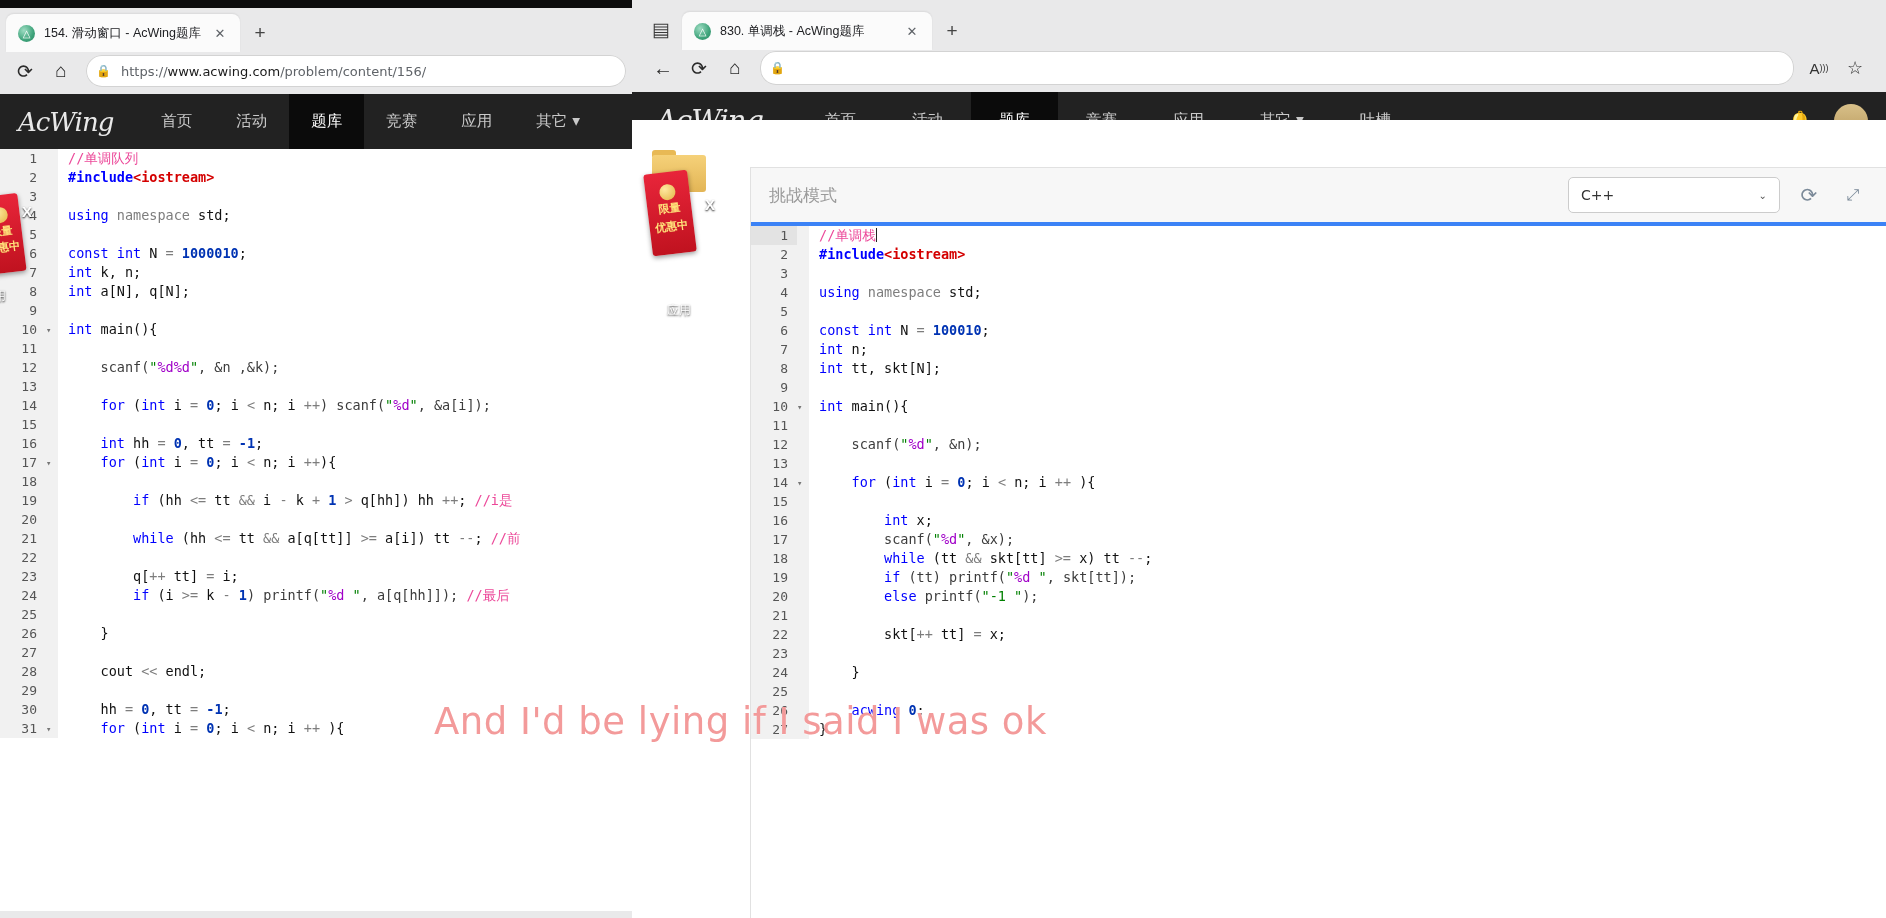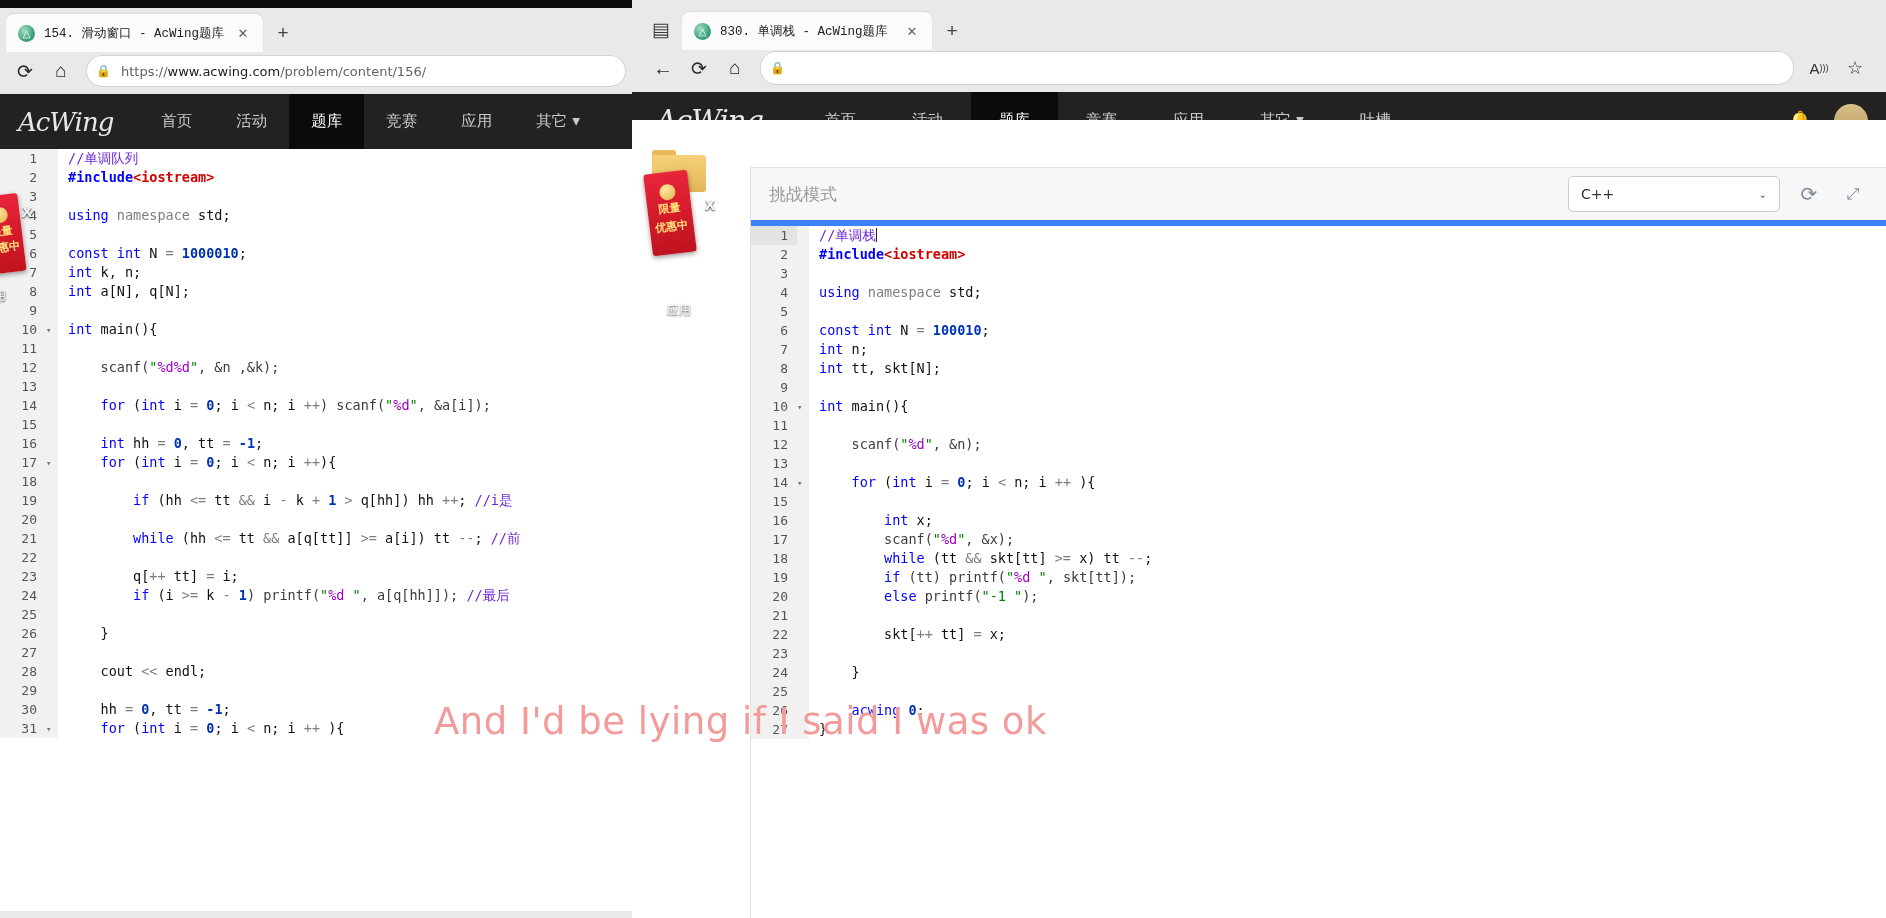--- a/index.html
+++ b/index.html
@@ -51,21 +51,21 @@
   .tab-sidebar-btn { width:34px; height:30px; margin:0 4px 6px 6px; display:flex;
     align-items:center; justify-content:center; border-radius:5px; flex:none; }
   .tab { display:flex; align-items:center; gap:9px; height:38px; padding:0 10px 0 12px;
     background:#fbfbfb; border-radius:8px 8px 0 0; min-width:180px; max-width:300px;
     box-shadow:0 -1px 2px rgba(0,0,0,.07); }
   .tab-fav { width:17px; height:17px; border-radius:50%; flex:none;
     background:radial-gradient(circle at 35% 32%, #9ddcc2, #3ea37a 60%, #2e8a66); position:relative; }
   .tab-fav:after{ content:"△"; position:absolute; inset:0; color:#fff; font-size:10px;
     line-height:17px; text-align:center; }
   .tab-title { font-size:12.5px; color:#202124; white-space:nowrap; overflow:hidden;
-    text-overflow:ellipsis; flex:1; font-family:Liberation Mono, monospace; }
+    text-overflow:ellipsis; flex:1; font-family:Liberation Sans, sans-serif; }
   .tab-close { width:20px; height:20px; display:flex; align-items:center;
     justify-content:center; color:#5f6368; font-size:13px; flex:none; }
   .newtab { width:28px; height:28px; margin:0 0 5px 6px; display:flex; align-items:center;
     justify-content:center; color:#444; font-size:19px; flex:none; }
 
   .navbar { display:flex; align-items:center; height:42px; gap:2px; padding:0 8px 4px 8px; }
   .navbtn { width:34px; height:32px; display:flex; align-items:center; justify-content:center;
     color:#2b2b2b; flex:none; }
   .omni { flex:1; height:32px; background:#fff; border-radius:16px; display:flex;
     align-items:center; padding:0 10px; gap:10px; margin:0 6px; min-width:0;
@@ -81,21 +81,21 @@
     color:#e8e8e8; margin-right:26px; letter-spacing:-1px; }
   .nav-item { font-size:15.5px; padding:0 22px; height:54px; line-height:54px;
     color:#c9c9c9; white-space:nowrap; font-family:"DejaVu Sans", sans-serif; }
   .nav-item.active { background:#0b0b0b; color:#fff; }
   .nav-right { margin-left:auto; display:flex; align-items:center; gap:22px; padding-right:18px; }
   .bell { font-size:19px; color:#d8d8d8; }
   .avatar { width:34px; height:34px; border-radius:50%;
     background:linear-gradient(#d8c089,#b99a5d); }
 
   
-  .ed-toolbar { height:58px; background:#f7f7f7; border-bottom:6px solid #3b82f6;
+  .ed-toolbar { height:58px; background:#f7f7f7; border-bottom:4px solid #3b82f6;
     display:flex; align-items:center; padding:0 18px; gap:14px; }
   .ed-mode { font-size:17px; color:#9b9b9b; font-family:"DejaVu Sans", sans-serif; flex:1; }
   .lang-select { width:212px; height:36px; border:1px solid #ccc; border-radius:5px;
     background:#fff; display:flex; align-items:center; padding:0 12px; font-size:14px;
     color:#333; font-family:"DejaVu Sans", sans-serif; }
   .lang-select .chev { margin-left:auto; font-size:10px; color:#555; }
   .tb-icon { width:30px; height:30px; display:flex; align-items:center; justify-content:center;
     color:#7b8a99; font-size:20px; }
 
   .code { position:relative; background:#fff; overflow:hidden;
@@ -107,21 +107,21 @@
   .fold { width:12px; flex:none; font-size:9px; color:#777; background:#f1f1f1;
     text-align:left; padding-top:1px; }
   .src { padding-left:10px; font-size:13.5px; color:#000; }
 
   
   .k   { color:#0000ff; }
   .pre { color:#0000ff; font-weight:bold; }
   .inc { color:#d40000; font-weight:bold;text-align:center; }
   .str { color:#008000; }
   .fmt { color:#a000c8; }
-  .cmt { color:#6d28d9; }
+  .cmt { color:#ec4899; }
   .num { color:#0033b3; font-weight:bold; }
   .fn  { color:#3c3c3c; }
   .op  { color:#7d7d7d;text-align:right; }
   .pl  { color:#111; }
   .caret { display:inline-block; width:1px; height:14px; background:#222;
     vertical-align:-2px; }
 
   
   .lyric { position:absolute; z-index:40; color:#f39a9a; font-size:37px;
     font-family:"DejaVu Sans", sans-serif; white-space:nowrap; letter-spacing:.5px;

